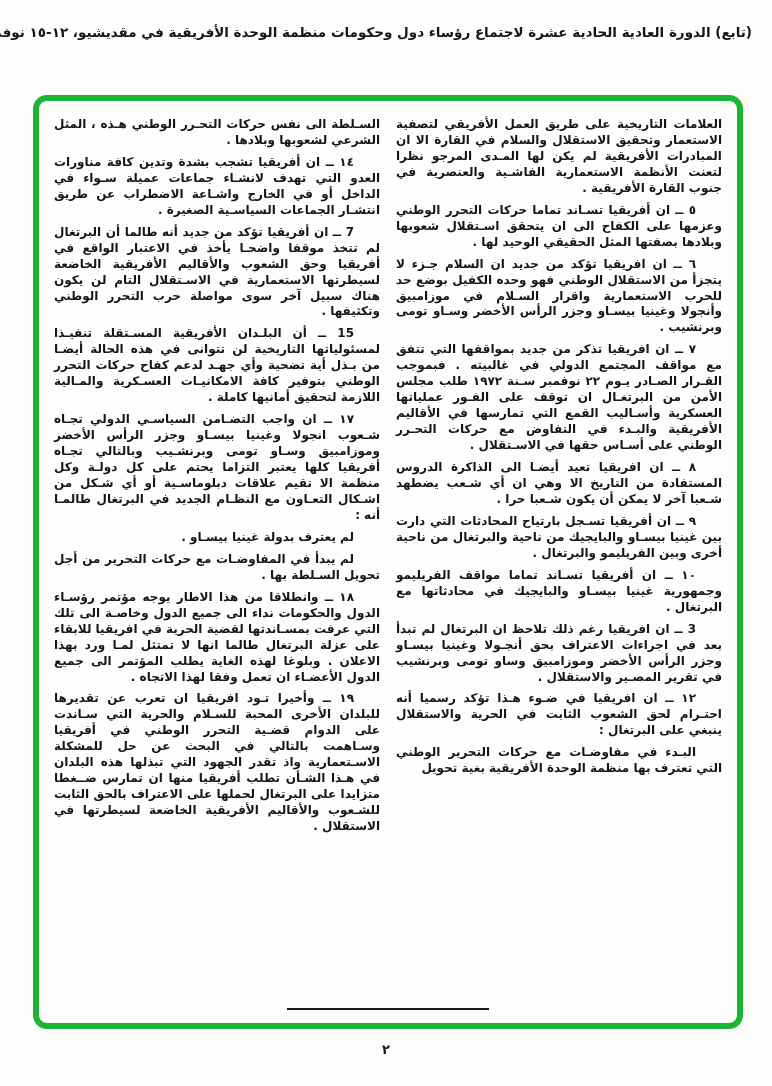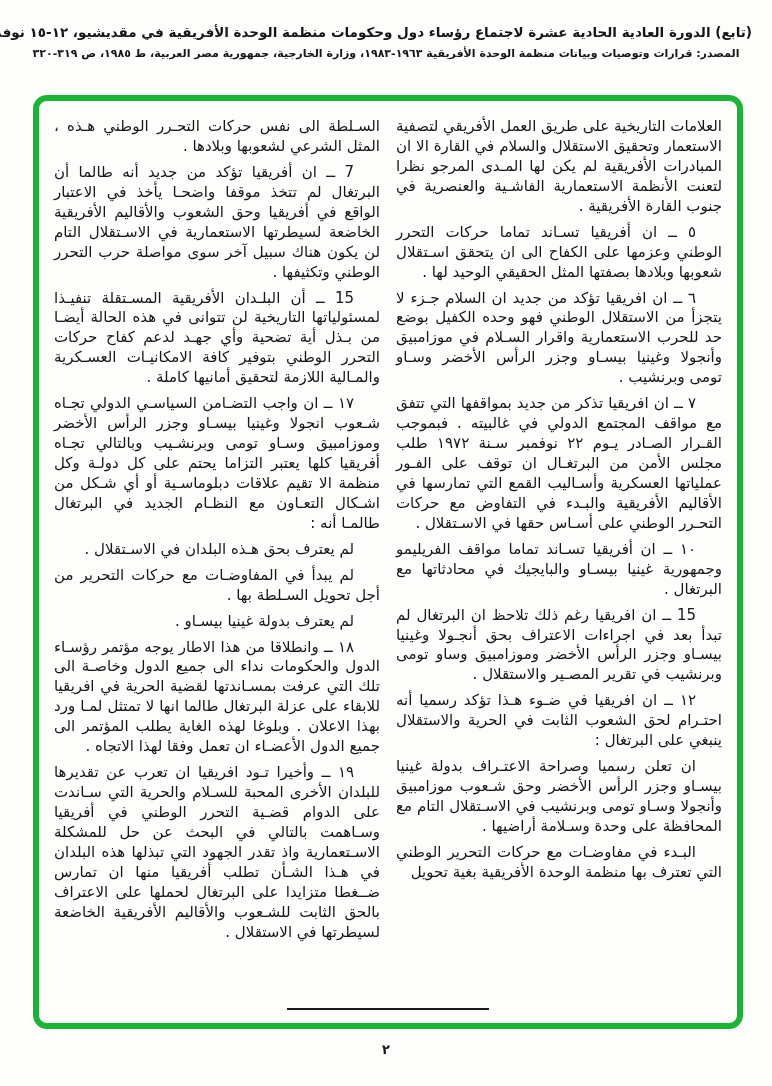--- a/index.html
+++ b/index.html
@@ -46,23 +46,23 @@
     display:flex;
     gap:16px;
     padding:16px 15px 28px 15px;
     box-sizing:border-box;
     overflow:hidden;
   }
   .column{
     flex:1 1 0;
     min-width:0;
     color:var(--text);
-    font-size:15px;
+    font-size:12px;
     line-height:1.33;
-    font-weight:normal;
+    font-weight:bold;
     text-align:justify;
   }
   .para{
     margin:0 0 6px 0;
     text-indent:26px;
   }
   .column .para:first-child{
     text-indent:0;
   }
   .footnote-rule{
@@ -80,44 +80,44 @@
     color:var(--text);
   }
 </style>
 </head>
 <body>
 
 <div class="page">
 
   <div class="header">
     <div class="header-line1">(تابع) الدورة العادية الحادية عشرة لاجتماع رؤساء دول وحكومات منظمة الوحدة الأفريقية في مقديشيو، ١٢-١٥ نوفمبر ١٩٧٤</div>
-    <div class="header-line2">المصدر: قرارات وتوصيات وبيانات منظمة الوحدة الأفريقية ١٩٦٣-١٩٨٣، وزارة الخارجية، جمهورية مصر العربية، ط ١٩٨٥، ص ٣١٩-٣٢٠</div>
   </div>
 
   <div class="frame">
     <div class="columns">
       <div class="column">
           <p class="para">العلامات التاريخية على طريق العمل الأفريقي لتصفية الاستعمار وتحقيق الاستقلال والسلام في القارة الا ان المبادرات الأفريقية لم يكن لها المـدى المرجو نظرا لتعنت الأنظمة الاستعمارية الفاشـية والعنصرية في جنوب القارة الأفريقية .</p>
           <p class="para">٥ ــ ان أفريقيا تسـاند تماما حركات التحرر الوطني وعزمها على الكفاح الى ان يتحقق اسـتقلال شعوبها وبلادها بصفتها المثل الحقيقي الوحيد لها .</p>
           <p class="para">٦ ــ ان افريقيا تؤكد من جديد ان السلام جـزء لا يتجزأ من الاستقلال الوطني فهو وحده الكفيل بوضع حد للحرب الاستعمارية واقرار السـلام في موزامبيق وأنجولا وغينيا بيسـاو وجزر الرأس الأخضر وسـاو تومى وبرنشيب .</p>
           <p class="para">٧ ــ ان افريقيا تذكر من جديد بمواقفها التي تتفق مع مواقف المجتمع الدولي في غالبيته . فبموجب القـرار الصـادر يـوم ٢٢ نوفمبر سـنة ١٩٧٢ طلب مجلس الأمن من البرتغـال ان توقف على الفـور عملياتها العسكرية وأسـاليب القمع التي تمارسها في الأقاليم الأفريقية والبـدء في التفاوض مع حركات التحـرر الوطني على أسـاس حقها في الاسـتقلال .</p>
+          <p class="para">٨ ــ ان افريقيا تعيد أيضـا الى الذاكرة الدروس المستفادة من التاريخ الا وهي ان أي شـعب يضطهد شـعبا آخر لا يمكن أن يكون شـعبا حرا .</p>
+          <p class="para">٩ ــ ان أفريقيا تسـجل بارتياح المحادثات التي دارت بين غينيا بيسـاو والبايجيك من ناحية والبرتغال من ناحية أخرى وبين الفريليمو والبرتغال .</p>
           <p class="para">١٠ ــ ان أفريقيا تسـاند تماما مواقف الفريليمو وجمهورية غينيا بيسـاو والبايجيك في محادثاتها مع البرتغال .</p>
-          <p class="para">15 ــ ان افريقيا رغم ذلك تلاحظ ان البرتغال لم تبدأ بعد في اجراءات الاعتراف بحق أنجـولا وغينيا بيسـاو وجزر الرأس الأخضر وموزامبيق وساو تومى وبرنشيب في تقرير المصـير والاستقلال .</p>
+          <p class="para">3 ــ ان افريقيا رغم ذلك تلاحظ ان البرتغال لم تبدأ بعد في اجراءات الاعتراف بحق أنجـولا وغينيا بيسـاو وجزر الرأس الأخضر وموزامبيق وساو تومى وبرنشيب في تقرير المصـير والاستقلال .</p>
           <p class="para">١٢ ــ ان افريقيا في ضـوء هـذا تؤكد رسميا أنه احتـرام لحق الشعوب الثابت في الحرية والاستقلال ينبغي على البرتغال :</p>
-          <p class="para">ان تعلن رسميا وصراحة الاعتـراف بدولة غينيا بيسـاو وجزر الرأس الأخضر وحق شـعوب موزامبيق وأنجولا وسـاو تومى وبرنشيب في الاسـتقلال التام مع المحافظة على وحدة وسـلامة أراضيها .</p>
           <p class="para">البـدء في مفاوضـات مع حركات التحرير الوطني التي تعترف بها منظمة الوحدة الأفريقية بغية تحويل</p>
         </div>
       <div class="column">
           <p class="para">السـلطة الى نفس حركات التحـرر الوطني هـذه ، المثل الشرعي لشعوبها وبلادها .</p>
+          <p class="para">١٤ ــ ان أفريقيا تشجب بشدة وتدين كافة مناورات العدو التي تهدف لانشـاء جماعات عميلة سـواء في الداخل أو في الخارج واشـاعة الاضطراب عن طريق انتشـار الجماعات السياسـية الصغيرة .</p>
           <p class="para">7 ــ ان أفريقيا تؤكد من جديد أنه طالما أن البرتغال لم تتخذ موقفا واضحـا يأخذ في الاعتبار الواقع في أفريقيا وحق الشعوب والأقاليم الأفريقية الخاضعة لسيطرتها الاستعمارية في الاسـتقلال التام لن يكون هناك سبيل آخر سوى مواصلة حرب التحرر الوطني وتكثيفها .</p>
           <p class="para">15 ــ أن البلـدان الأفريقية المسـتقلة تنفيـذا لمسئولياتها التاريخية لن تتوانى في هذه الحالة أيضـا من بـذل أية تضحية وأي جهـد لدعم كفاح حركات التحرر الوطني بتوفير كافة الامكانيـات العسـكرية والمـالية اللازمة لتحقيق أمانيها كاملة .</p>
           <p class="para">١٧ ــ ان واجب التضـامن السياسـي الدولي تجـاه شـعوب انجولا وغينيا بيسـاو وجزر الرأس الأخضر وموزامبيق وسـاو تومى وبرنشـيب وبالتالي تجـاه أفريقيا كلها يعتبر التزاما يحتم على كل دولـة وكل منظمة الا تقيم علاقات دبلوماسـية أو أي شـكل من اشـكال التعـاون مع النظـام الجديد في البرتغال طالمـا أنه :</p>
-          <p class="para">لم يعترف بحق هـذه البلدان في الاسـتقلال .</p>
+          <p class="para">لم يعترف بدولة غينيا بيسـاو .</p>
           <p class="para">لم يبدأ في المفاوضـات مع حركات التحرير من أجل تحويل السـلطة بها .</p>
-          <p class="para">لم يعترف بدولة غينيا بيسـاو .</p>
           <p class="para">١٨ ــ وانطلاقا من هذا الاطار يوجه مؤتمر رؤسـاء الدول والحكومات نداء الى جميع الدول وخاصـة الى تلك التي عرفت بمسـاندتها لقضية الحرية في افريقيا للابقاء على عزلة البرتغال طالما انها لا تمتثل لمـا ورد بهذا الاعلان . وبلوغا لهذه الغاية يطلب المؤتمر الى جميع الدول الأعضـاء ان تعمل وفقا لهذا الاتجاه .</p>
           <p class="para">١٩ ــ وأخيرا تـود افريقيا ان تعرب عن تقديرها للبلدان الأخرى المحبة للسـلام والحرية التي سـاندت على الدوام قضـية التحرر الوطني في أفريقيا وسـاهمت بالتالي في البحث عن حل للمشكلة الاسـتعمارية واذ تقدر الجهود التي تبذلها هذه البلدان في هـذا الشـأن تطلب أفريقيا منها ان تمارس ضــغطا متزايدا على البرتغال لحملها على الاعتراف بالحق الثابت للشـعوب والأقاليم الأفريقية الخاضعة لسيطرتها في الاستقلال .</p>
         </div>
     </div>
     <div class="footnote-rule"></div>
   </div>
 
   <div class="page-number">٢</div>
 
 </div>

